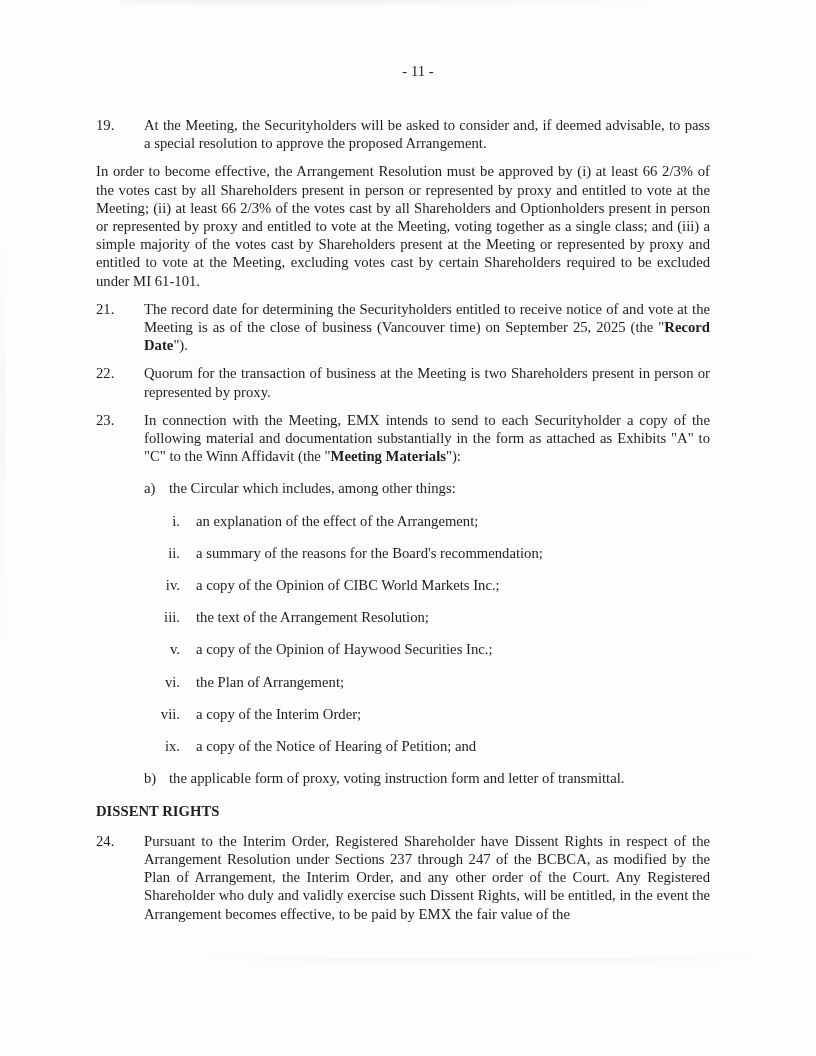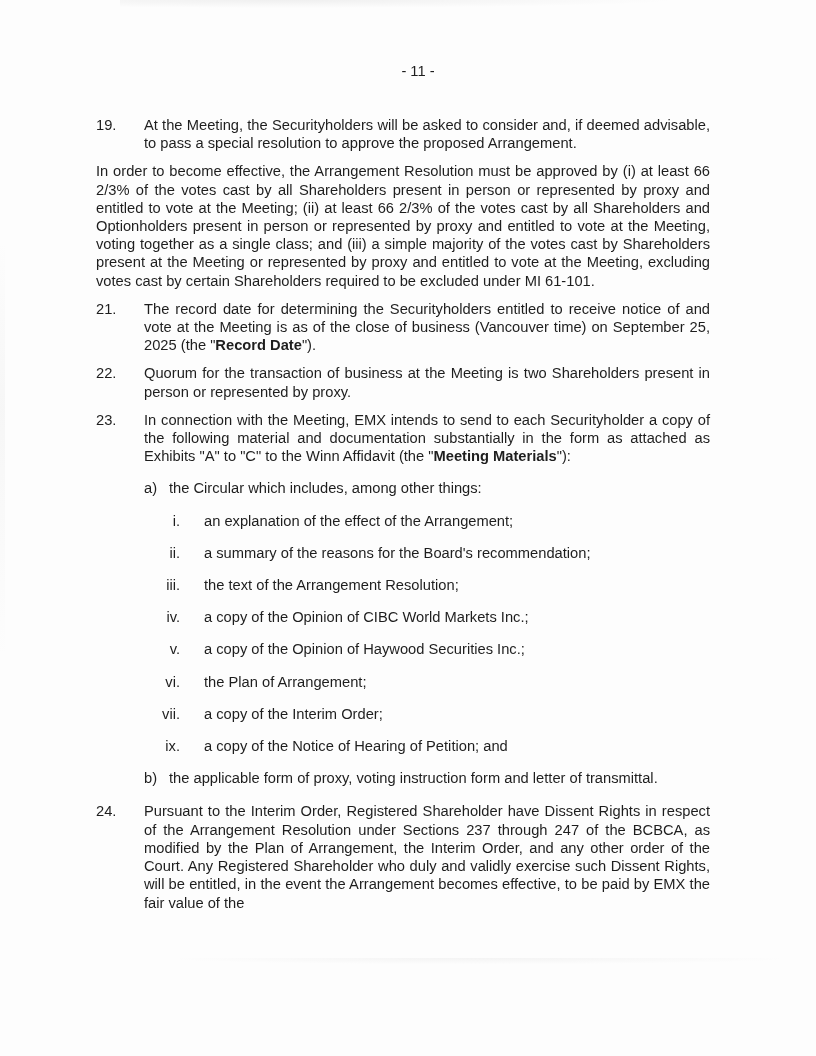--- a/index.html
+++ b/index.html
@@ -1,21 +1,21 @@
 <!DOCTYPE html>
 <html><head>
 <meta charset="utf-8">
 <style>
   html,body { margin:0; padding:0; background:#ffffff; }
   .page {
     position:relative;
     width:816px; height:1056px;
     background:#fdfdfd;
     overflow:hidden;
-    font-family:Liberation Sans, sans-serif;
+    font-family:Liberation Serif, serif;
     color:#1e1e1e;
     font-size:14.7px;
     line-height:18.2px;
   }
   .pagenum {
     position:absolute;
     top:62px; left:0; width:816px;
     text-align:center;
     transform:translateX(10px);
   }
@@ -25,21 +25,21 @@
     width:614px;
   }
   .para { display:flex; margin-bottom:10px; }
   .para .num { width:48px; flex:none; }
   .para .body { flex:1; text-align:justify; }
   .sub { margin-left:48px; display:flex; margin-bottom:14px; }
   .sub .marker { width:25px; flex:none; }
   .sub .text { flex:1; }
   .roman { margin-left:48px; display:flex; margin-bottom:14px; }
   .roman .marker { width:36px; flex:none; text-align:right; }
-  .roman .text { margin-left:24px; flex:1; }
+  .roman .text { margin-left:16px; flex:1; }
   .heading { font-weight:bold; margin:15px 0 11px 0; }
   b { font-weight:bold; }
   
   .artifact { position:absolute; pointer-events:none; }
   .artifact-top {
     top:0; left:120px; width:560px; height:8px;
     background:radial-gradient(ellipse at 30% 0%, rgba(120,120,120,0.10), rgba(120,120,120,0) 70%);
   }
   .artifact-mid {
     top:958px; left:180px; width:600px; height:6px;
@@ -94,26 +94,26 @@
 
     <div class="roman">
       <div class="marker">i.</div>
       <div class="text">an explanation of the effect of the Arrangement;</div>
     </div>
     <div class="roman">
       <div class="marker">ii.</div>
       <div class="text">a summary of the reasons for the Board's recommendation;</div>
     </div>
     <div class="roman">
+      <div class="marker">iv.</div>
+      <div class="text">a copy of the Opinion of CIBC World Markets Inc.;</div>
+    </div>
+    <div class="roman">
       <div class="marker">iii.</div>
       <div class="text">the text of the Arrangement Resolution;</div>
-    </div>
-    <div class="roman">
-      <div class="marker">iv.</div>
-      <div class="text">a copy of the Opinion of CIBC World Markets Inc.;</div>
     </div>
     <div class="roman">
       <div class="marker">v.</div>
       <div class="text">a copy of the Opinion of Haywood Securities Inc.;</div>
     </div>
     <div class="roman">
       <div class="marker">vi.</div>
       <div class="text">the Plan of Arrangement;</div>
     </div>
     <div class="roman">
@@ -123,20 +123,21 @@
     <div class="roman">
       <div class="marker">ix.</div>
       <div class="text">a copy of the Notice of Hearing of Petition; and</div>
     </div>
 
     <div class="sub" style="margin-bottom:15px;">
       <div class="marker">b)</div>
       <div class="text">the applicable form of proxy, voting instruction form and letter of transmittal.</div>
     </div>
 
+    <div class="heading">DISSENT RIGHTS</div>
 
     <div class="para">
       <div class="num">24.</div>
       <div class="body">Pursuant to the Interim Order, Registered Shareholder have Dissent Rights in respect of the Arrangement Resolution under Sections 237 through 247 of the BCBCA, as modified by the Plan of Arrangement, the Interim Order, and any other order of the Court. Any Registered Shareholder who duly and validly exercise such Dissent Rights, will be entitled, in the event the Arrangement becomes effective, to be paid by EMX the fair value of the</div>
     </div>
 
   </div>
 </div>
 
 </body></html>

